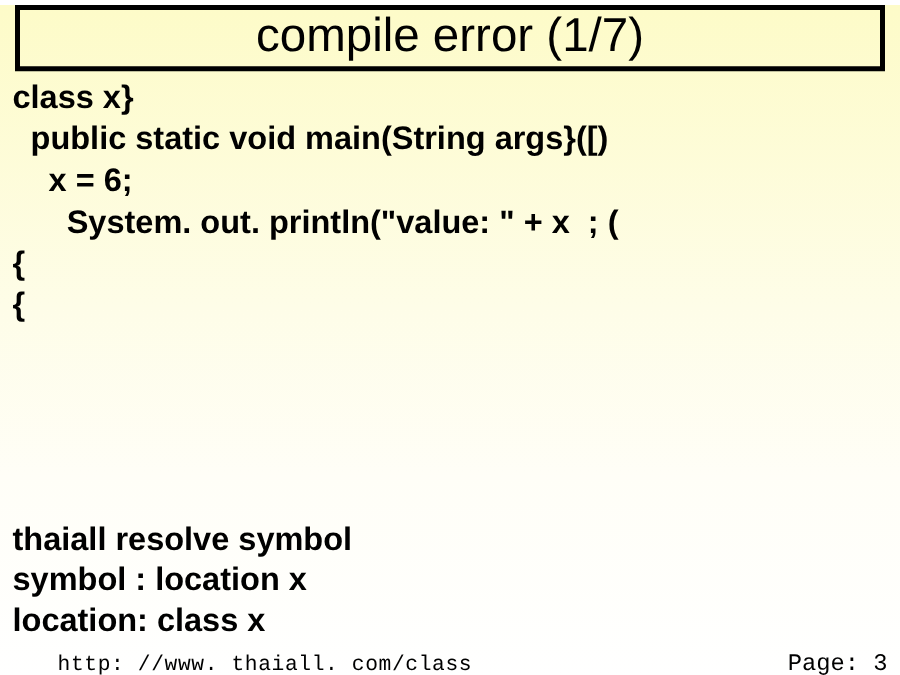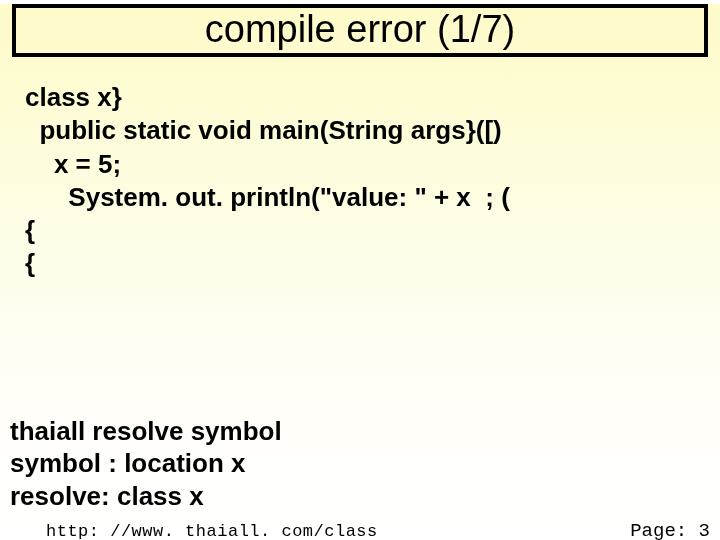--- a/index.html
+++ b/index.html
@@ -24,22 +24,22 @@
     text-align: center;
     padding: 0px 0 2px 0;
   }
   .title-text {
     font-size: 38px;
     font-family: Arial, Helvetica, sans-serif;
     letter-spacing: 0px;
     color: #000;
   }
   .code-block {
-    margin-top: 24px;
-    padding: 0 25px;
+    margin-top: 4px;
+    padding: 0 10px;
   }
   .code-line {
     font-family: Arial, Helvetica, sans-serif;
     font-weight: bold;
     font-size: 26px;
     color: #000;
     line-height: 1.28;
     white-space: pre;
   }
   .error-block {
@@ -82,30 +82,30 @@
 
 <div class="slide">
 
   <div class="title-box">
     <span class="title-text">compile error (1/7)</span>
   </div>
 
   <div class="code-block">
     <div class="code-line">class x}</div>
     <div class="code-line">  public static void main(String args}([)</div>
-    <div class="code-line">    x = 5;</div>
+    <div class="code-line">    x = 6;</div>
     <div class="code-line">      System. out. println("value: " + x  ; (</div>
     <div class="code-line">{</div>
     <div class="code-line">{</div>
   </div>
 
   <div class="error-block">
     <div class="error-line">thaiall resolve symbol</div>
     <div class="error-line">symbol  : location x</div>
-    <div class="error-line">resolve: class x</div>
+    <div class="error-line">location: class x</div>
   </div>
 
   <div class="footer">
     <span class="footer-url">http: //www. thaiall. com/class</span>
     <span class="footer-page">Page: 3</span>
   </div>
 
 </div>
 
 </body></html>

